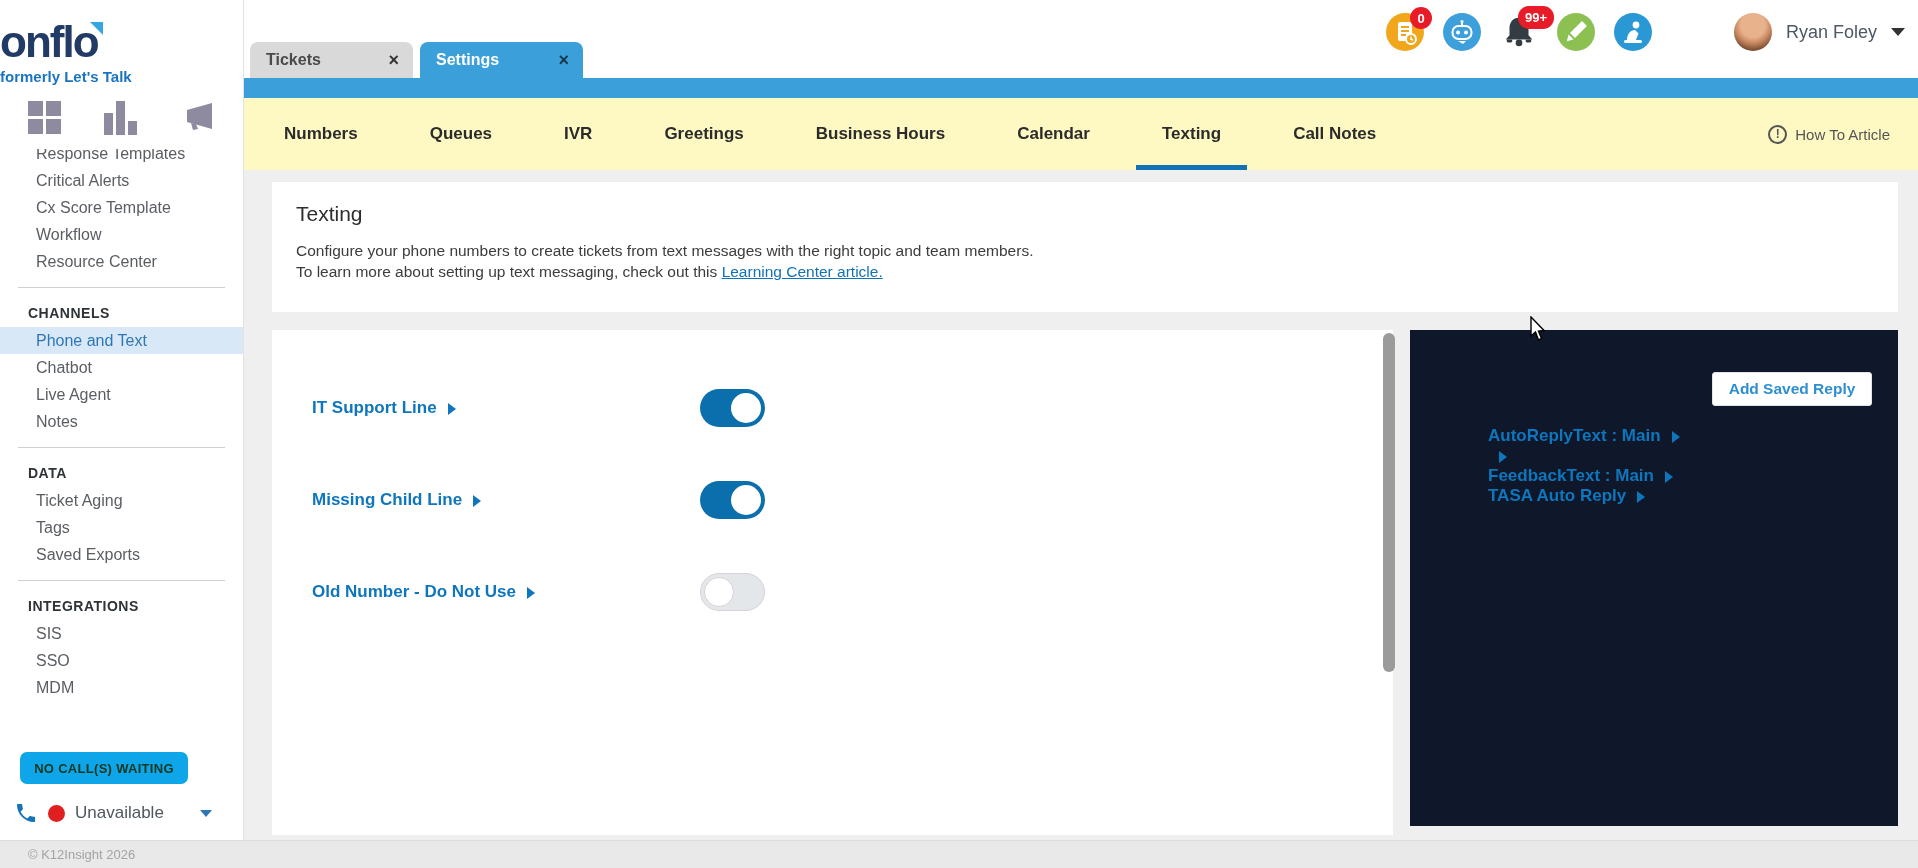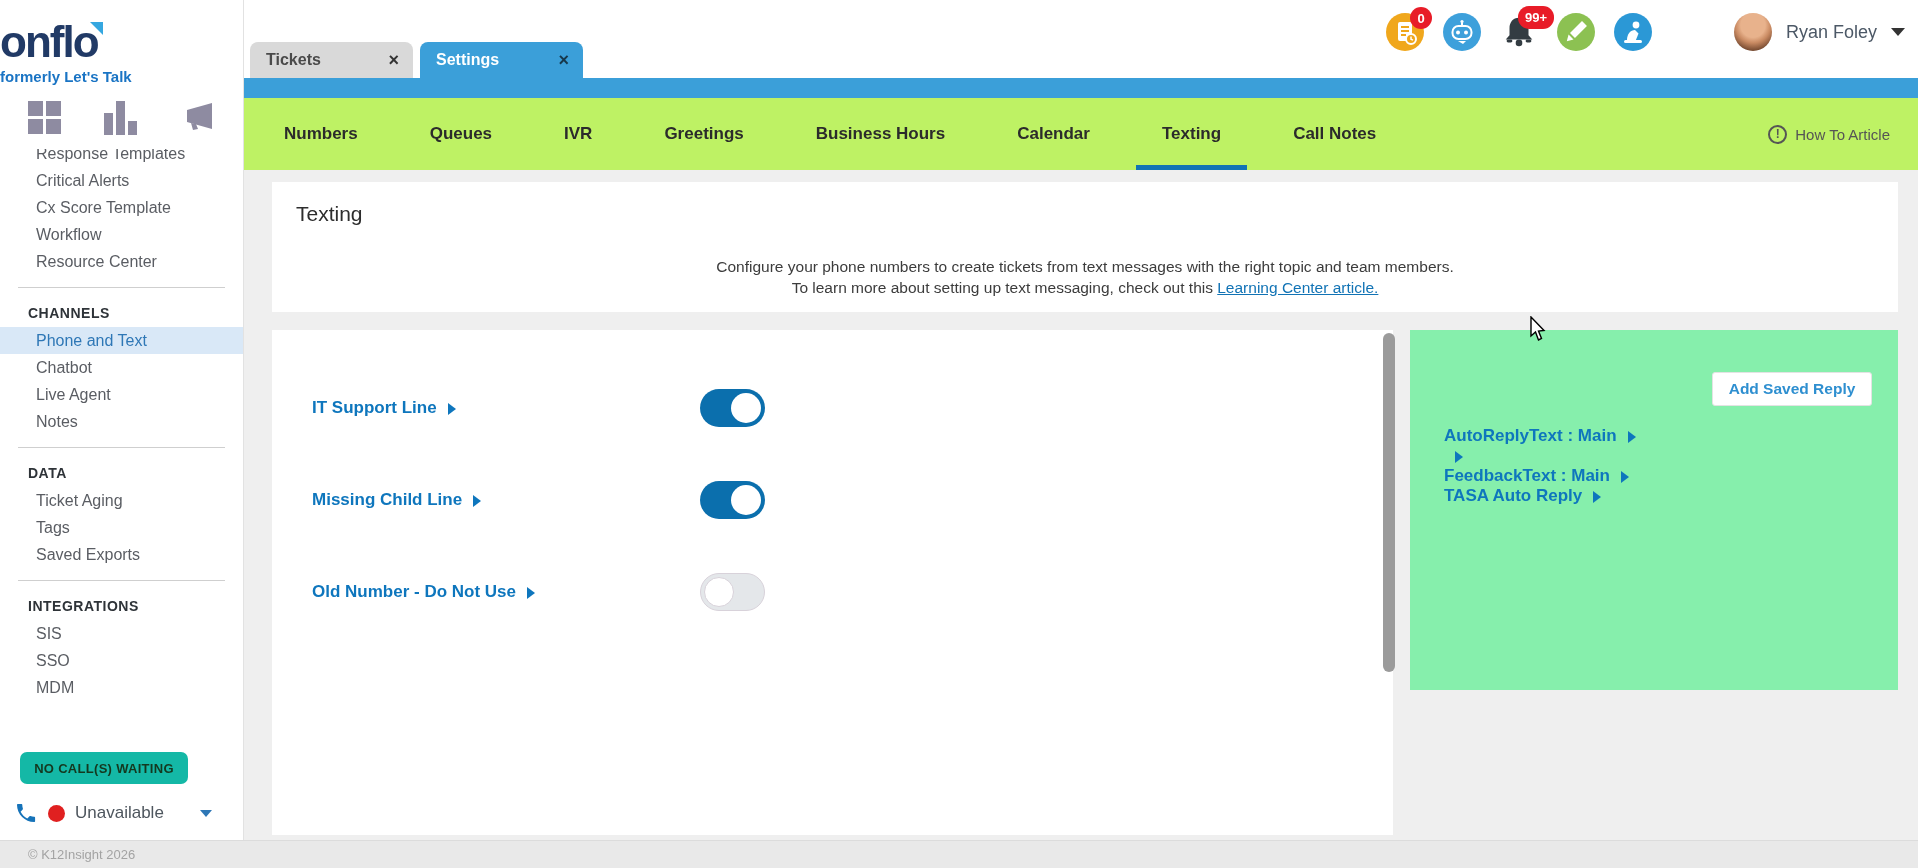--- a/index.html
+++ b/index.html
@@ -34,21 +34,21 @@
   .badge.many { top:-7px; right:-16px; height:23px; padding:0 7px; }
 
   .user-block { position:absolute; left:1734px; top:13px; display:flex; align-items:center; gap:14px; }
   .avatar { width:38px; height:38px; border-radius:50%;
             background:radial-gradient(circle at 50% 32%, #e8b28c 0 38%, #c98a62 55%, #7a4d33 78%, #5d3a26 100%); }
   .user-name { font-size:18px; color:#4c5866; }
   .chev-down { width:0; height:0; border-left:7px solid transparent; border-right:7px solid transparent;
                border-top:8px solid #333; }
 
   
-  .navbar { position:absolute; left:244px; top:98px; width:1674px; height:72px; background:#bef264;
+  .navbar { position:absolute; left:244px; top:98px; width:1674px; height:72px; background:#fef9c3;
             display:flex; align-items:center; padding-left:40px; gap:72px; }
   .nav-item { position:relative; height:72px; display:flex; align-items:center;
               font-size:17px; font-weight:bold; color:#2b2b2b; cursor:pointer; }
   .nav-item.active::after { content:''; position:absolute; left:-26px; right:-26px; bottom:0; height:5px; background:#1173b5; }
   .help-link { margin-left:auto; margin-right:28px; display:flex; align-items:center; gap:8px;
                font-size:15px; color:#555; cursor:pointer; }
   .info-circle { width:19px; height:19px; border:2px solid #555; border-radius:50%;
                  display:inline-flex; align-items:center; justify-content:center;
                  font-size:12px; font-weight:bold; color:#555; }
 
@@ -68,58 +68,58 @@
   .chart-icon span { width:9px; background:#8e8ba1; display:block; }
 
   .side-menu { margin-top:14px; overflow:hidden; }
   .side-item { font-size:16px; color:#5a5d63; line-height:27px; padding-left:36px; cursor:pointer; white-space:nowrap; }
   .side-item.clip { margin-top:-9px; }
   .side-item.active { background:#d9e8f7; color:#2e77b6; }
   .side-divider { height:1px; background:#cfcfcf; margin:12px 18px; }
   .side-header { font-size:14px; font-weight:bold; color:#2e3338; letter-spacing:.5px;
                  padding-left:28px; line-height:27px; margin-top:2px; }
 
-  .calls-btn { position:absolute; left:20px; top:752px; width:168px; height:32px; background:#14b8a6;
+  .calls-btn { position:absolute; left:20px; top:752px; width:168px; height:32px; background:#0ea5e9;
                border-radius:7px; display:flex; align-items:center; justify-content:center;
                font-size:13px; font-weight:bold; color:#14381f; letter-spacing:.3px; cursor:default; }
   .avail-row { position:absolute; left:14px; top:798px; width:210px; height:30px;
                display:flex; align-items:center; gap:10px; }
   .red-dot { width:17px; height:17px; border-radius:50%; background:#e02020; }
   .avail-text { font-size:17px; color:#4e565e; }
   .avail-caret { margin-left:auto; margin-right:12px; width:0; height:0;
                  border-left:6px solid transparent; border-right:6px solid transparent;
                  border-top:7px solid #2e77b6; }
 
   
   .desc-card { position:absolute; left:272px; top:182px; width:1626px; height:130px; background:#fff;
                padding:16px 24px; }
   .page-title { font-size:21px; color:#2d2d2d; margin-top:4px; }
-  .desc-text { font-size:15.5px; color:#3c3c3c; margin-top:30px; line-height:21px;text-align:center; }
+  .desc-text { font-size:15.5px; color:#3c3c3c; margin-top:14px; line-height:21px; }
   .desc-link { color:#1173b5; text-decoration:underline; cursor:pointer; }
 
   .lines-panel { position:absolute; left:272px; top:330px; width:1121px; height:505px; background:#fff; }
   .lines-inner { display:flex; flex-direction:column; gap:54px; padding:59px 0 0 40px; }
   .line-row { display:flex; align-items:center; justify-content:space-between; width:453px; height:38px; }
   .line-label { display:flex; align-items:center; font-size:17px; font-weight:bold; color:#0e76bd; cursor:pointer; }
   .caret-right { width:0; height:0; border-left:8px solid #0e76bd; border-top:6px solid transparent;
                  border-bottom:6px solid transparent; margin-left:11px; margin-top:1px; }
   .toggle { width:65px; height:38px; border-radius:19px; position:relative; cursor:pointer; flex:none; }
   .toggle.on { background:#0b6fad; }
   .toggle.on .knob { position:absolute; right:4px; top:4px; width:30px; height:30px; background:#fff; border-radius:50%; }
   .toggle.off { background:#e4e7ea; border:1px solid #d8d2da; }
   .toggle.off .knob { position:absolute; left:3px; top:3px; width:30px; height:30px; background:#fff;
                       border:1px solid #d8d2da; border-radius:50%; }
   .scroll-thumb { position:absolute; right:-2px; top:3px; width:12px; height:339px; background:#9b9b9b; border-radius:6px; }
 
-  .replies-panel { position:absolute; left:1410px; top:330px; width:488px; height:360px; background:#86efac; }
+  .replies-panel { position:absolute; left:1410px; top:330px; width:488px; height:496px; background:#0f172a; }
   .add-reply-btn { position:absolute; top:42px; right:26px; width:160px; height:34px; background:#fff;
                    border:1px solid #e3e3e3; border-radius:3px; font-size:15.5px; font-weight:bold;
                    color:#2e8fd0; display:flex; align-items:center; justify-content:center; cursor:pointer;
                    font-family:"Liberation Sans", sans-serif; }
-  .replies-list { display:flex; flex-direction:column; padding:96px 0 0 34px; }
+  .replies-list { display:flex; flex-direction:column; padding:96px 0 0 34px;margin-left:44px; }
   .reply-item { display:flex; align-items:center; font-size:17px; font-weight:bold; color:#0e76bd;
                 height:20px; cursor:pointer; }
 
   .footer { position:absolute; left:0; top:840px; width:1918px; height:28px; background:#e9e9e9;
             border-top:1px solid #dcdcdc; display:flex; align-items:center; }
   .copyright { margin-left:28px; font-size:13px; color:#a3a3a3; }
 
   .cursor { position:absolute; left:1530px; top:316px; z-index:20; pointer-events:none; }
 </style>
 </head>

